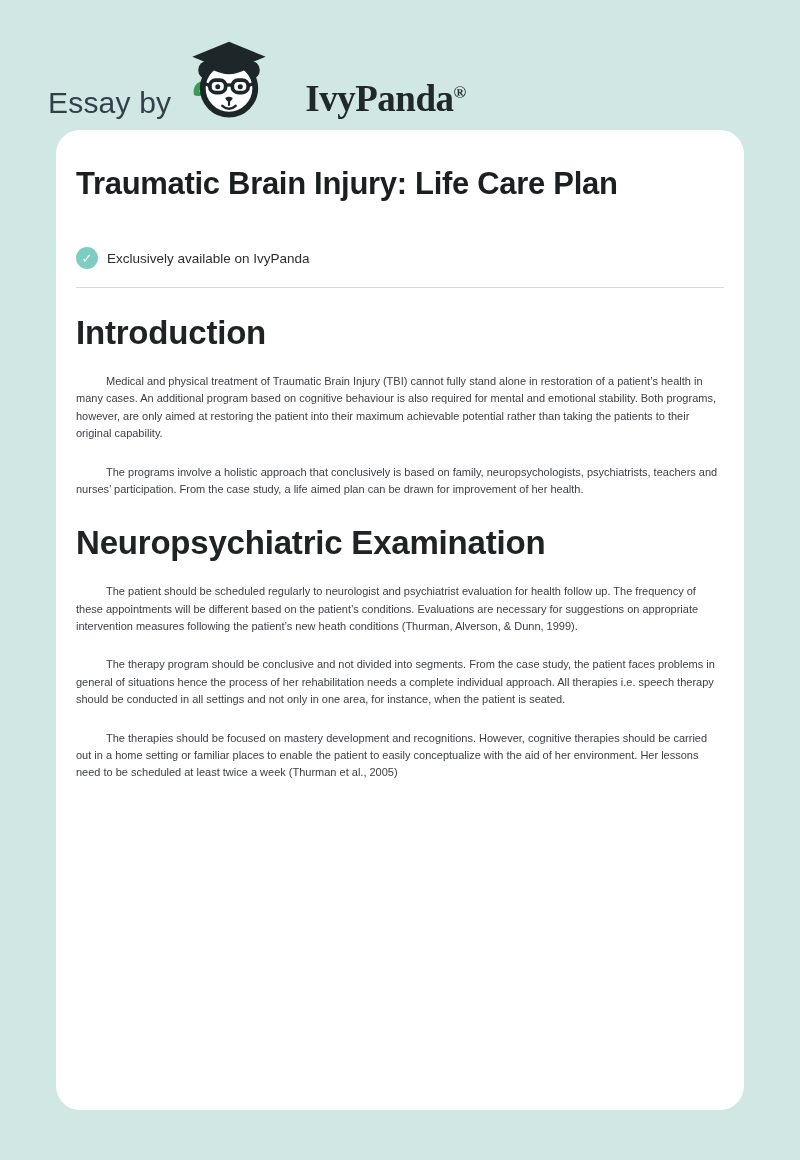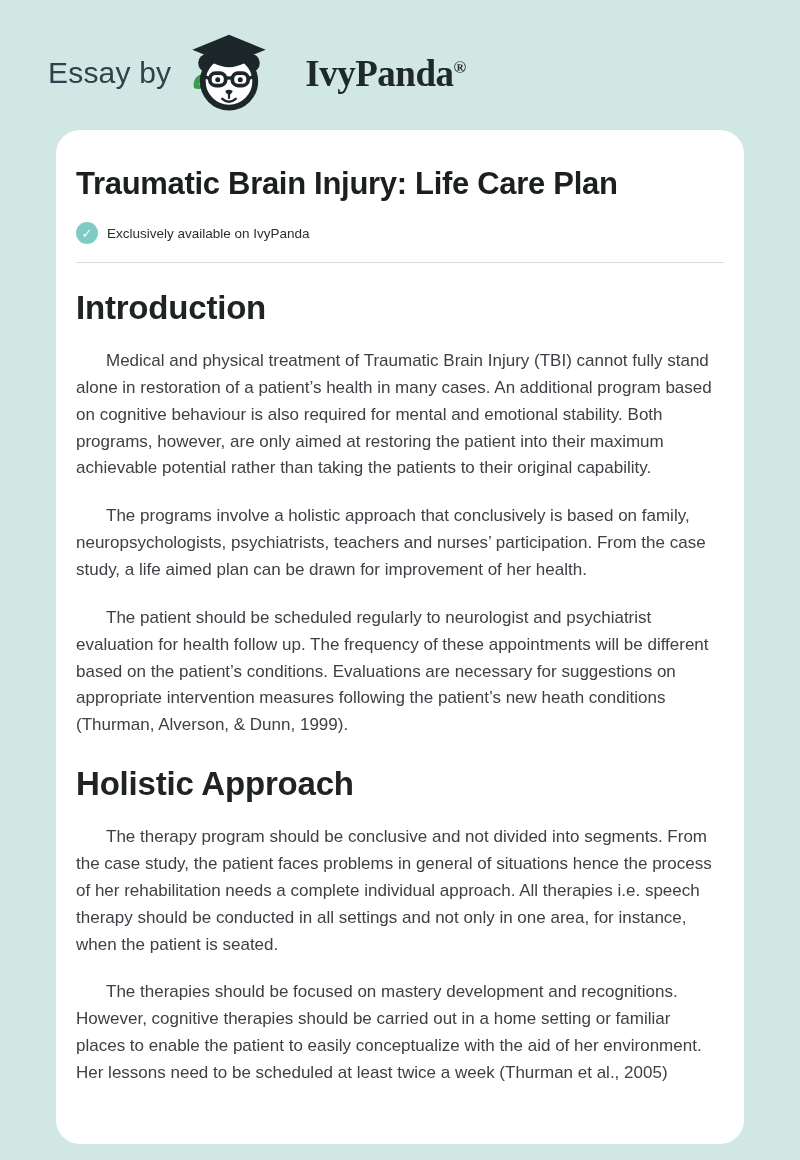--- a/index.html
+++ b/index.html
@@ -7,21 +7,21 @@
     width: 800px;
     height: 1160px;
     background: #d0e7e4;
     font-family: "Liberation Sans", "DejaVu Sans", sans-serif;
     overflow: hidden;
   }
 
   
   .site-header {
     display: flex;
-    align-items: center;
+    align-items: flex-end;
     padding: 26px 0 0 48px;
     height: 120px;
   }
   .essay-by {
     font-size: 30px;
     color: #33404a;
     letter-spacing: 0.2px;
   }
   .logo-wrap {
     margin: 0 12px 0 16px;
@@ -50,21 +50,21 @@
     background: #ffffff;
     border-radius: 24px;
     padding: 36px 20px 36px 20px;
     min-height: 980px;
   }
   .card h1 {
     font-size: 31px;
     font-weight: 700;
     color: #1c1f20;
     letter-spacing: -0.3px;
-    margin: 0 0 20px 0;
+    margin: 0 0 45px 0;
   }
   .badge-row {
     display: flex;
     align-items: center;
     margin: 0 0 18px 0;
   }
   .check-circle {
     width: 22px;
     height: 22px;
     border-radius: 50%;
@@ -89,21 +89,21 @@
     margin: 0 0 6px 0;
   }
   .card h2 {
     font-size: 33px;
     font-weight: 700;
     color: #202324;
     letter-spacing: -0.2px;
     margin: 26px 0 21px 0;
   }
   .card p {
-    font-size: 17px;
+    font-size: 11px;
     line-height: 1.58;
     color: #3d4145;
     text-indent: 30px;
     margin: 0 0 21px 0;
   }
 </style>
 </head>
 <body>
 
 <header class="site-header">
@@ -148,18 +148,18 @@
     <span class="check-circle">✓</span>
     <span class="badge-label">Exclusively available on IvyPanda</span>
   </div>
 
   <hr class="divider">
 
   <h2>Introduction</h2>
   <p>Medical and physical treatment of Traumatic Brain Injury (TBI) cannot fully stand alone in restoration of a patient’s health in many cases. An additional program based on cognitive behaviour is also required for mental and emotional stability. Both programs, however, are only aimed at restoring the patient into their maximum achievable potential rather than taking the patients to their original capability.</p>
   <p>The programs involve a holistic approach that conclusively is based on family, neuropsychologists, psychiatrists, teachers and nurses’ participation. From the case study, a life aimed plan can be drawn for improvement of her health.</p>
 
+  <h2>Neuropsychiatric Examination</h2>
   <p>The patient should be scheduled regularly to neurologist and psychiatrist evaluation for health follow up. The frequency of these appointments will be different based on the patient’s conditions. Evaluations are necessary for suggestions on appropriate intervention measures following the patient’s new heath conditions (Thurman, Alverson, &amp; Dunn, 1999).</p>
 
-  <h2>Holistic Approach</h2>
   <p>The therapy program should be conclusive and not divided into segments. From the case study, the patient faces problems in general of situations hence the process of her rehabilitation needs a complete individual approach. All therapies i.e. speech therapy should be conducted in all settings and not only in one area, for instance, when the patient is seated.</p>
   <p>The therapies should be focused on mastery development and recognitions. However, cognitive therapies should be carried out in a home setting or familiar places to enable the patient to easily conceptualize with the aid of her environment. Her lessons need to be scheduled at least twice a week (Thurman et al., 2005)</p>
 </main>
 
 </body></html>

